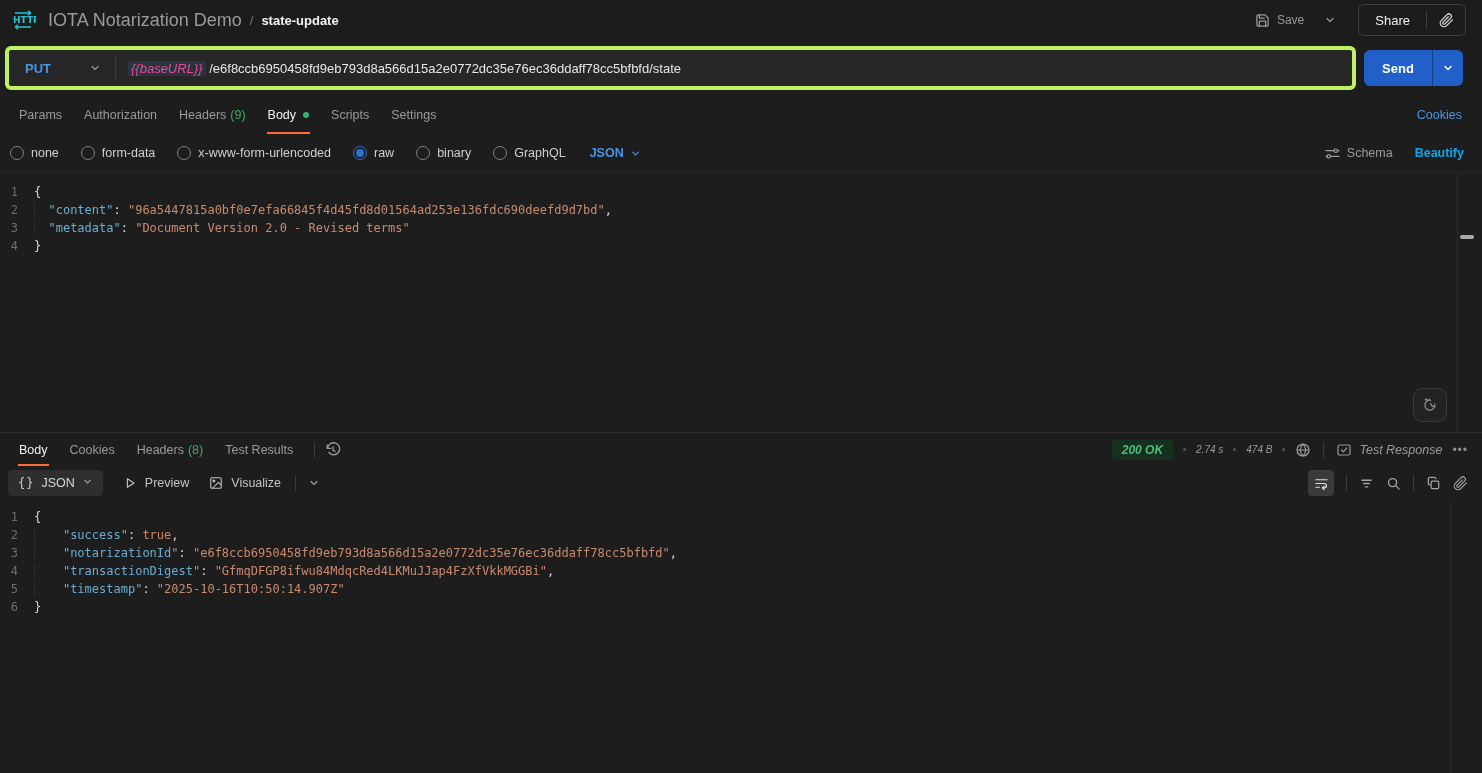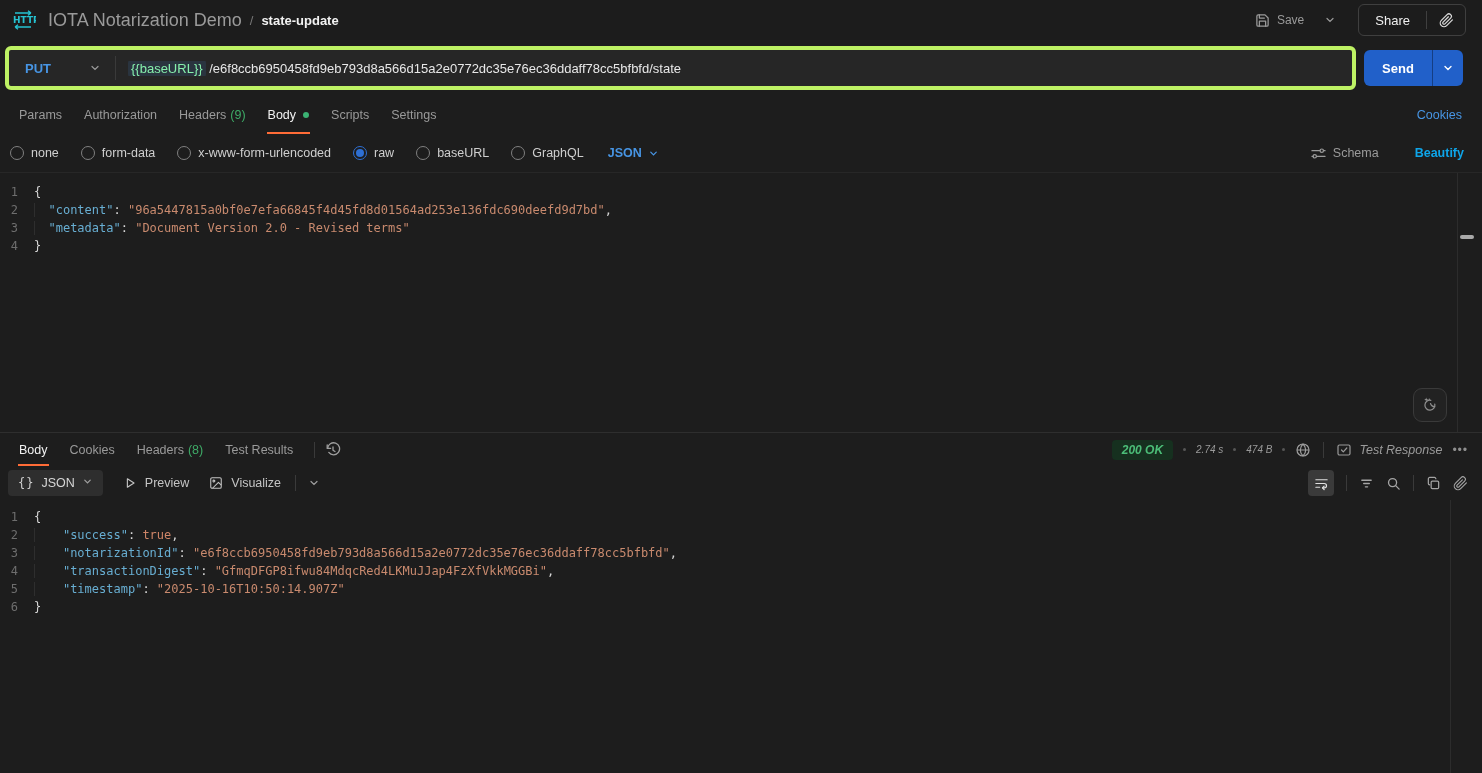--- a/index.html
+++ b/index.html
@@ -21,21 +21,21 @@
   .share-vdiv { width:1px; height:18px; background:#3f3f3f; }
   .link-btn { width:38px; height:100%; display:flex; align-items:center; justify-content:center; color:#d9d9d9; cursor:pointer; }
 
   
   .url-row { height:56px; display:flex; align-items:center; padding:6px 19px 6px 5px; flex:0 0 auto; }
   .url-box { flex:1; height:44px; background:#262626; border:4px solid #bef264; border-radius:6px; display:flex; align-items:center; min-width:0; }
   .method { width:106px; flex:0 0 auto; display:flex; align-items:center; justify-content:space-between; padding:0 14px 0 16px; color:#4795e4; font-size:13px; font-weight:600; cursor:pointer; }
   .method .chev { color:#9a9a9a; display:flex; }
   .url-vdiv { width:1px; height:24px; background:#3a3a3a; }
   .url-text { font-family:"Liberation Sans",sans-serif; font-size:13px; color:#e8e8e8; margin-left:12px; white-space:nowrap; overflow:hidden; cursor:text; }
-  .url-var { color:#86efac; background:rgba(71,149,228,0.13); border-radius:3px; padding:1px 3px; }
+  .url-var { color:#ec4899; background:rgba(71,149,228,0.13); border-radius:3px; padding:1px 3px;font-style:italic; }
   .send-btn { margin-left:8px; height:36px; display:flex; align-items:stretch; border-radius:6px; overflow:hidden; background:#2160c9; flex:0 0 auto; cursor:pointer; }
   .send-main { width:68px; display:flex; align-items:center; justify-content:center; color:#fff; font-size:13px; font-weight:600; }
   .send-div { width:1px; background:rgba(0,0,0,0.35); margin:0; }
   .send-chevron { width:30px; display:flex; align-items:center; justify-content:center; color:#fff; }
 
   
   .tabs-row { height:38px; display:flex; align-items:center; padding:0 18px 0 8px; font-size:12.5px; color:#9a9a9a; flex:0 0 auto; }
   .tab { position:relative; padding:0 11px; height:100%; display:flex; align-items:center; cursor:pointer; white-space:nowrap; }
   .tab.active { color:#f2f2f2; }
   .tab.active::after { content:""; position:absolute; left:10px; right:10px; bottom:0; height:2px; background:#ff6c37; }
@@ -44,21 +44,21 @@
   .cookies-link { margin-left:auto; color:#4795e4; font-size:12.5px; cursor:pointer; padding-right:2px; }
 
   
   .radio-row { height:38px; display:flex; align-items:center; padding:0 18px 0 10px; font-size:12.5px; color:#cfcfcf; flex:0 0 auto; }
   .radio-item { display:flex; align-items:center; margin-right:22px; cursor:pointer; }
   .radio-circle { width:14px; height:14px; border-radius:50%; border:1px solid #808080; margin-right:7px; position:relative; flex:0 0 auto; }
   .radio-circle.selected { border-color:#2e6fd3; }
   .radio-circle.selected::after { content:""; position:absolute; left:2px; top:2px; width:8px; height:8px; border-radius:50%; background:#2e6fd3; }
   .json-select { display:flex; align-items:center; gap:6px; color:#4795e4; font-weight:600; cursor:pointer; margin-left:2px; }
   .json-select .chev { display:flex; }
-  .radio-right { margin-left:auto; display:flex; align-items:center; gap:36px; }
+  .radio-right { margin-left:auto; display:flex; align-items:center; gap:22px; }
   .schema-btn { display:flex; align-items:center; gap:7px; color:#9a9a9a; cursor:pointer; }
   .beautify-btn { color:#0ea5e9; font-weight:600; cursor:pointer; }
 
   
   .editor { position:relative; border-top:1px solid #272727; font-family:"DejaVu Sans Mono",monospace; font-size:12px; line-height:18px; flex:0 0 auto; }
   .req-editor { height:260px; padding-top:10px; }
   .resp-editor { flex:1 1 auto; padding-top:8px; }
   .code-line { display:flex; }
   .ln { width:34px; flex:0 0 auto; text-align:right; padding-right:16px; color:#6e6e6e; user-select:none; }
   .lt { white-space:pre; }
@@ -199,21 +199,21 @@
     <span class="radio-item">
         <span class="radio-circle"></span>
         <span>x-www-form-urlencoded</span>
       </span>
     <span class="radio-item">
         <span class="radio-circle selected"></span>
         <span>raw</span>
       </span>
     <span class="radio-item">
         <span class="radio-circle"></span>
-        <span>baseURL</span>
+        <span>binary</span>
       </span>
     <span class="radio-item">
         <span class="radio-circle"></span>
         <span>GraphQL</span>
       </span>
     <span class="json-select">
       <span>JSON</span>
       <span class="chev">
           <svg width="11" height="11" viewBox="0 0 16 16" fill="none" stroke="currentColor" stroke-width="1.8" stroke-linecap="round">
             <path d="M4 6l4 4 4-4"></path>

